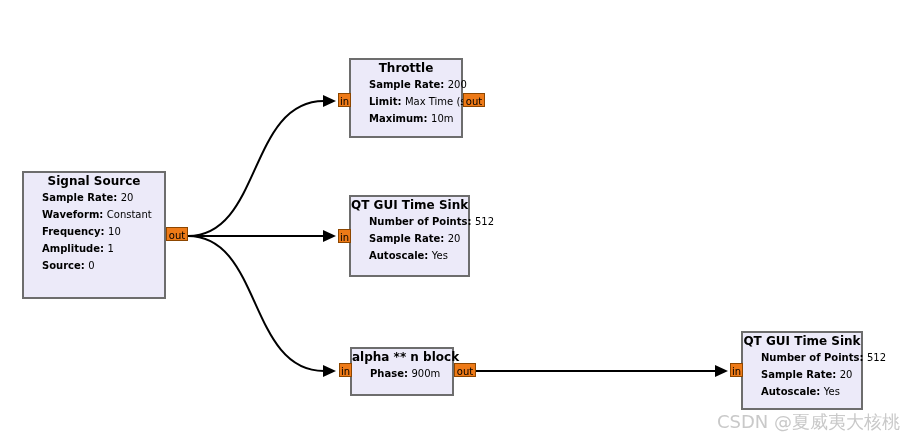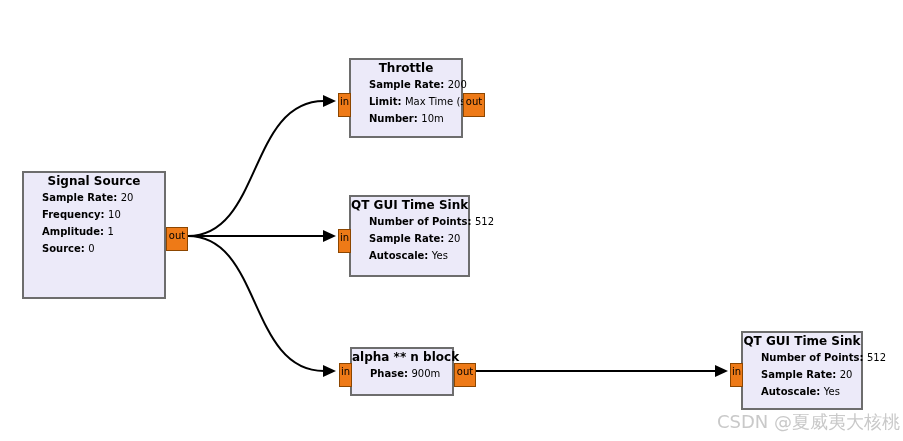--- a/index.html
+++ b/index.html
@@ -32,21 +32,21 @@
   .pname::after{content:": ";}
   .port{
     position:absolute;
     box-sizing:border-box;
     background:#ee7a17;
     border:1px solid #8c4600;
     color:#000;
     font-size:10px;
     line-height:16px;
     text-align:center;
-    height:24px;
+    height:14px;
   }
   .port-in{width:13px;}
   .port-out{width:22px;}
 
   .watermark{
     position:absolute;
     right:3px;
     bottom:7px;
     font-size:18px;
     color:#c9c9c9;
@@ -69,31 +69,32 @@
     <path d="M188 236 C 262 236, 248 371, 324 371" fill="none" stroke="#000" stroke-width="2"></path>
     <polygon points="336,371 323,365 323,377" fill="#000"></polygon>
 
     <path d="M475 371 L 716 371" fill="none" stroke="#000" stroke-width="2"></path>
     <polygon points="728,371 715,365 715,377" fill="#000"></polygon>
   </svg>
 
   <div class="block" style="left:22px;top:171px;width:144px;height:128px">
     <div class="block-title">Signal Source</div>
     <div class="param"><span class="pname">Sample Rate</span><span class="pval">20</span></div>
+    <div class="param"><span class="pname">Waveform</span><span class="pval">Constant</span></div>
     <div class="param"><span class="pname">Frequency</span><span class="pval">10</span></div>
     <div class="param"><span class="pname">Amplitude</span><span class="pval">1</span></div>
     <div class="param"><span class="pname">Source</span><span class="pval">0</span></div>
     <div class="port port-out" style="left:142px;top:54px">out</div>
   </div>
 
   <div class="block" style="left:349px;top:58px;width:114px;height:80px">
     <div class="block-title">Throttle</div>
     <div class="param"><span class="pname">Sample Rate</span><span class="pval">200</span></div>
     <div class="param"><span class="pname">Limit</span><span class="pval">Max Time (sec)</span></div>
-    <div class="param"><span class="pname">Number</span><span class="pval">10m</span></div>
+    <div class="param"><span class="pname">Maximum</span><span class="pval">10m</span></div>
     <div class="port port-in" style="left:-13px;top:33px">in</div>
     <div class="port port-out" style="left:112px;top:33px">out</div>
   </div>
 
   <div class="block" style="left:349px;top:195px;width:121px;height:82px">
     <div class="block-title">QT GUI Time Sink</div>
     <div class="param"><span class="pname">Number of Points</span><span class="pval">512</span></div>
     <div class="param"><span class="pname">Sample Rate</span><span class="pval">20</span></div>
     <div class="param"><span class="pname">Autoscale</span><span class="pval">Yes</span></div>
     <div class="port port-in" style="left:-13px;top:32px">in</div>

